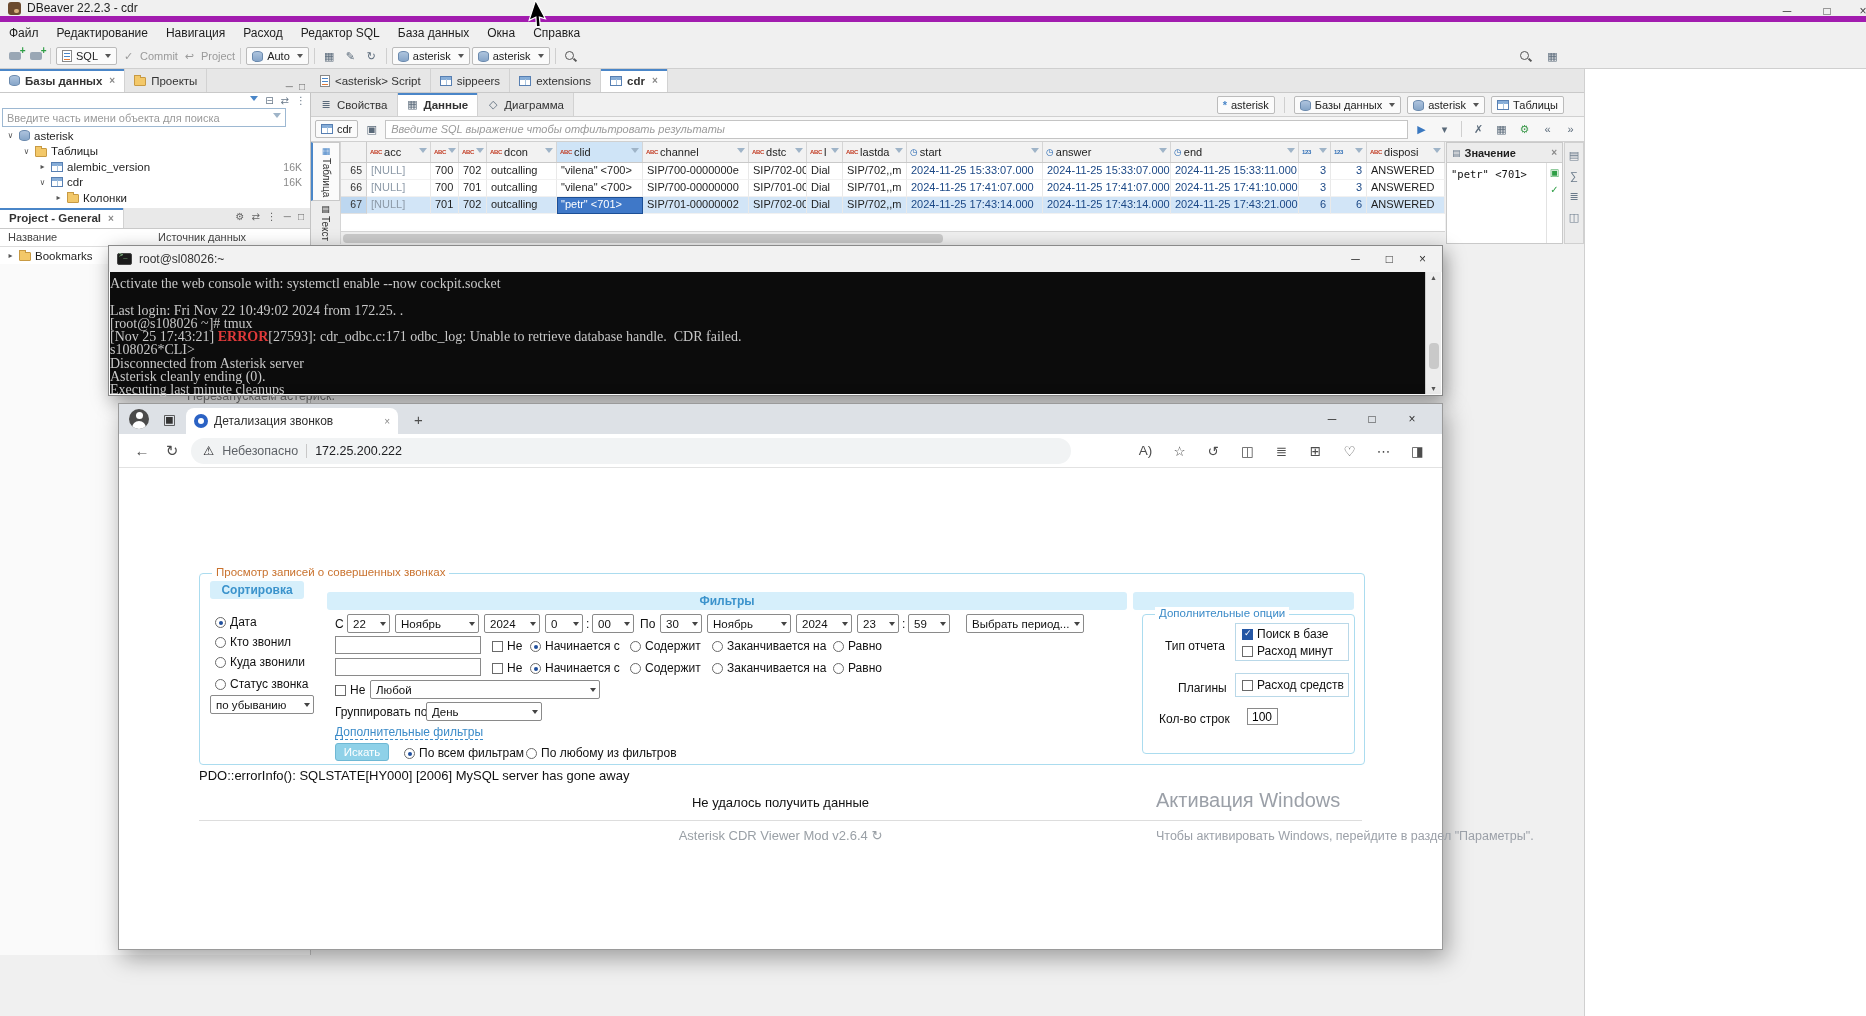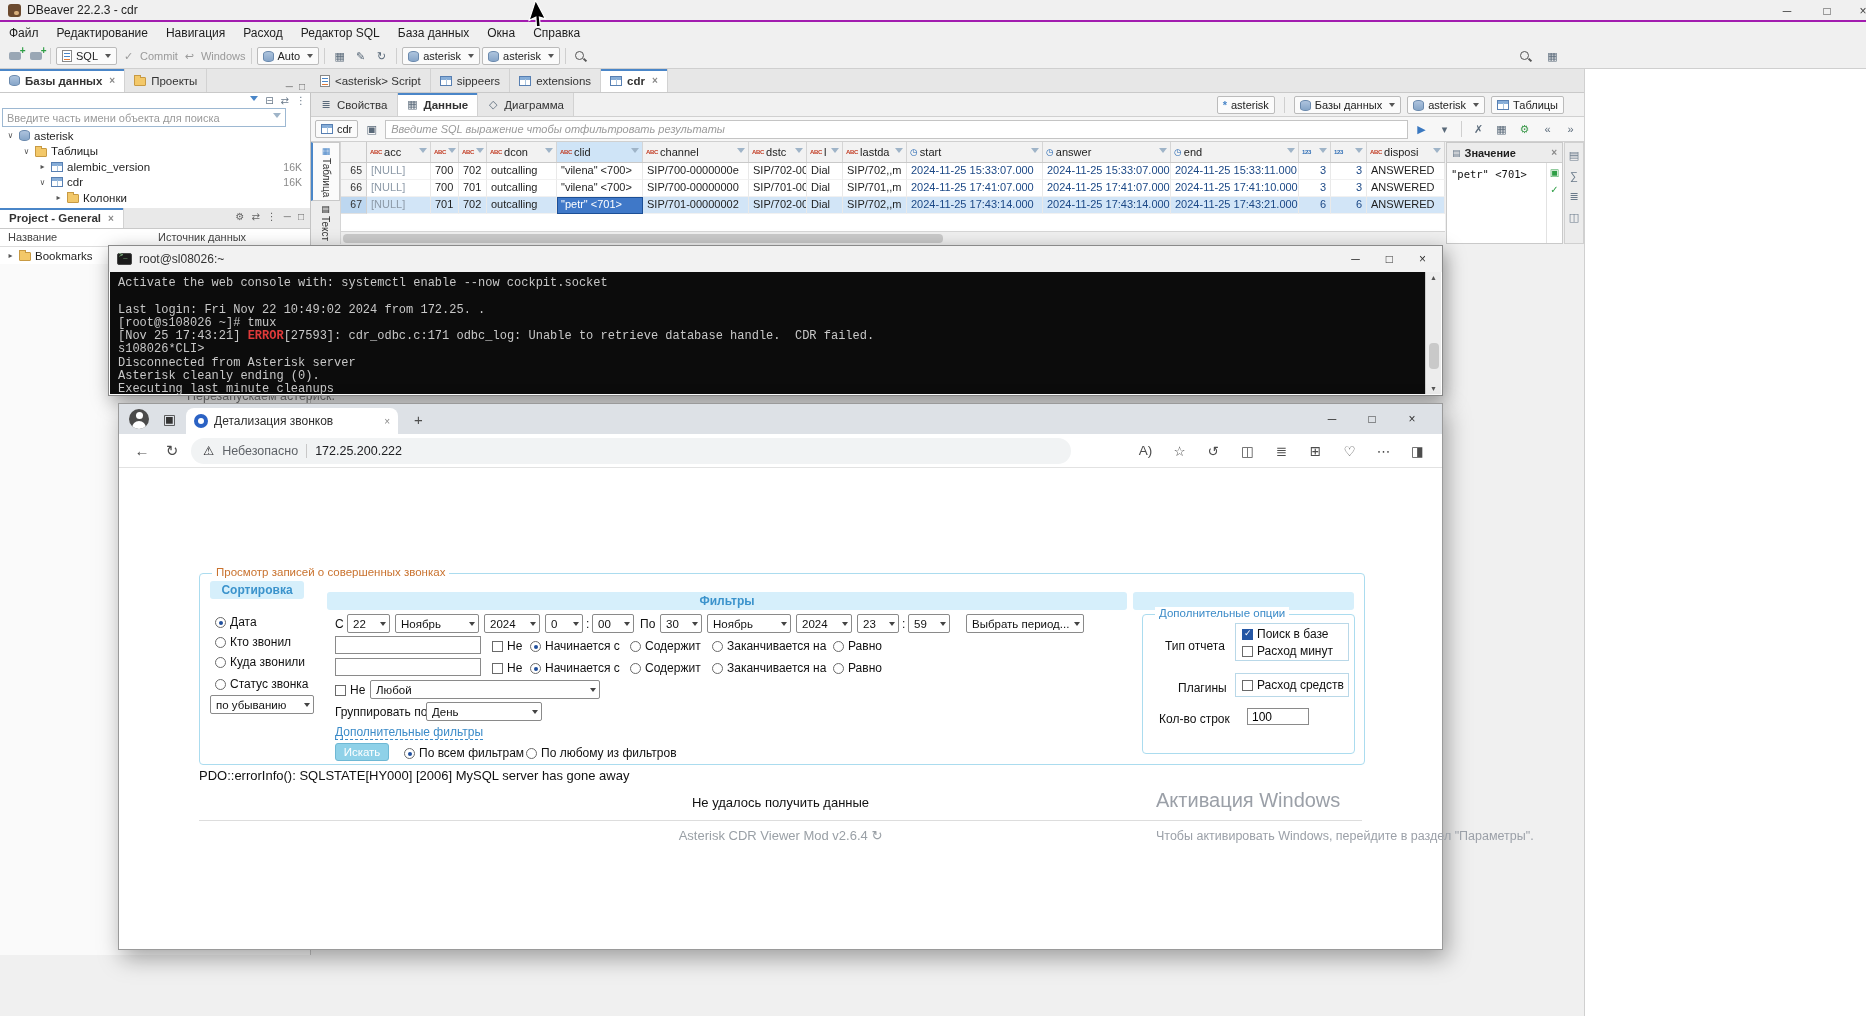--- a/index.html
+++ b/index.html
@@ -2,21 +2,21 @@
 <html><head>
 <meta charset="utf-8">
 <style>
 *{margin:0;padding:0;box-sizing:border-box}
 body{width:1866px;height:1016px;position:relative;overflow:hidden;background:#fff;
   font-family:"Liberation Sans","DejaVu Sans",sans-serif;color:#1e1e1e}
 .abs{position:absolute}
 
 
 #dbv{position:absolute;inset:0;background:#f0f0f0;font-size:12px}
-.ttl{position:absolute;left:0;top:0;width:1866px;height:22px;border-bottom:2px solid #a21caf;
+.ttl{position:absolute;left:0;top:0;width:1866px;height:22px;border-bottom:6px solid #a21caf;
   display:flex;align-items:center;gap:6px;padding:0 8px}
 .logo{width:13px;height:13px;border-radius:3px;background:#6b4a2f;position:relative}
 .logo::after{content:"";position:absolute;right:2px;bottom:2px;width:5px;height:4px;background:#d8b07c;border-radius:2px}
 .wc{position:absolute;top:0;width:34px;height:22px;display:flex;align-items:center;justify-content:center;font-size:12px;color:#444}
 .menu{position:absolute;left:0;top:22px;width:1866px;height:22px;display:flex;align-items:center;font-size:12px}
 .menu>span{padding:3px 9px}
 .tbar{position:absolute;left:0;top:44px;width:1866px;height:25px;border-bottom:1px solid #cfcfcf;
   display:flex;align-items:center;gap:2px;padding:0 5px;font-size:11px;color:#333}
 .ti{width:19px;height:18px;display:inline-flex;align-items:center;justify-content:center;font-size:11px;color:#5a6a7a}
 .sep{width:1px;height:16px;background:#cfcfcf;margin:0 3px}
@@ -100,21 +100,21 @@
 #ostrip{position:absolute;left:1564px;top:142px;width:20px;height:102px;background:#ececec;border:1px solid #d0d0d0;
   display:flex;flex-direction:column;align-items:center;gap:8px;padding-top:6px;color:#6a7a8a;font-size:11px}
 
 
 #term{position:absolute;left:108px;top:245px;width:1335px;height:151px;background:#fff;border:1px solid #8a8a8a;
   box-shadow:3px 6px 18px rgba(0,0,0,.4);z-index:2}
 .term-tb{height:26px;display:flex;align-items:center;gap:7px;padding:0 8px;background:#f2f2f2;font-size:12px;color:#333}
 .term-ic{width:15px;height:12px;background:#1a1a1a;border:1px solid #444;border-radius:2px;position:relative}
 .term-ic::after{content:">_";position:absolute;left:1px;top:-3px;font-size:7px;color:#9fe29f;font-family:"DejaVu Sans Mono",monospace}
 .term-body{position:absolute;left:1px;right:17px;top:26px;bottom:1px;background:#0c0c0c;padding-top:5px}
-.tl{font-family:Liberation Mono, monospace;font-size:12px;line-height:13.3px;min-height:13.3px;color:#c8c8c8;white-space:pre;padding-left:8px}
+.tl{font-family:Liberation Serif, serif;font-size:14px;line-height:13.3px;min-height:13.3px;color:#c8c8c8;white-space:pre;}
 .err{color:#e03a3a;font-weight:700}
 .tsb{position:absolute;right:1px;top:26px;bottom:1px;width:16px;background:#ededed;border-left:1px solid #ccc;font-size:7px;color:#555;text-align:center}
 .tsb .thumb{position:absolute;left:3px;top:58%;width:10px;height:26px;background:#c9c9c9;border-radius:4px}
 
 #note{position:absolute;left:187px;top:389px;z-index:1;font-size:12.5px;color:#777}
 
 
 #brw{position:absolute;left:118px;top:403px;width:1325px;height:547px;background:#fff;border:1px solid #9a9a9a;
   box-shadow:4px 8px 22px rgba(0,0,0,.35);z-index:3}
 .bstrip{position:relative;height:30px;background:#dde1e6;display:flex;align-items:center;padding:0 10px}
@@ -187,21 +187,21 @@
         <span class="i-plug"></span>
       </span>
     <span class="sep"></span>
     <span class="chip">
         <span class="i-scr"></span>
         <span>SQL</span>
       </span>
     <span class="ti dim">✓</span>
     <span class="dim">Commit</span>
     <span class="ti dim">↩</span>
-    <span class="dim">Windows</span>
+    <span class="dim">Project</span>
     <span class="sep"></span>
     <span class="chip">
         <span class="i-db"></span>
         <span>Auto</span>
       </span>
     <span class="sep"></span>
     <span class="ti">▦</span>
     <span class="ti">✎</span>
     <span class="ti">↻</span>
     <span class="sep"></span>
@@ -702,21 +702,21 @@
         <div class="lb" style="left:22px;top:24px">Тип отчета</div>
         <div class="bx" style="left:92px;top:8px;width:114px;height:38px">
           <div class="lb" style="left:6px;top:3px"><span class="cb on"></span><span>Поиск в базе</span></div>
           <div class="lb" style="left:6px;top:20px"><span class="cb"></span><span>Расход минут</span></div>
         </div>
         <div class="lb" style="left:35px;top:66px">Плагины</div>
         <div class="bx" style="left:92px;top:58px;width:114px;height:24px">
           <div class="lb" style="left:6px;top:4px"><span class="cb"></span><span>Расход средств</span></div>
         </div>
         <div class="lb" style="left:16px;top:97px">Кол-во строк</div>
-        <input class="inp" style="left: 104px; top: 93px; width: 62px; height: 17px;" value="100">
+        <input class="inp" style="left: 104px; top: 93px; width: 31px; height: 17px;" value="100">
       </div>
     </div>
 
     <div class="lb" style="left:80px;top:300px;font-size:13px">PDO::errorInfo(): SQLSTATE[HY000] [2006] MySQL server has gone away</div>
     <div style="position:absolute;left:0;right:0;top:327px;text-align:center;font-size:13px">Не удалось получить данные</div>
     <div style="position:absolute;left:80px;right:80px;top:352px;border-top:1px solid #ddd"></div>
     <div style="position:absolute;left:0;right:0;top:360px;text-align:center;color:#9aa0a6;font-size:13px">
       <span>Asterisk CDR Viewer Mod v2.6.4</span>
       <span>↻</span>
     </div>

